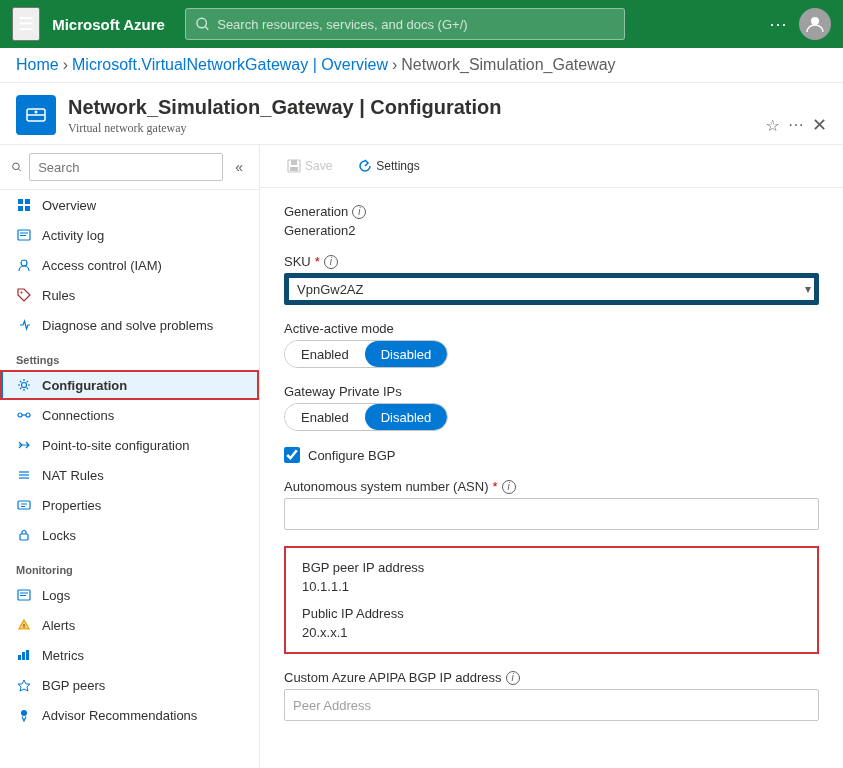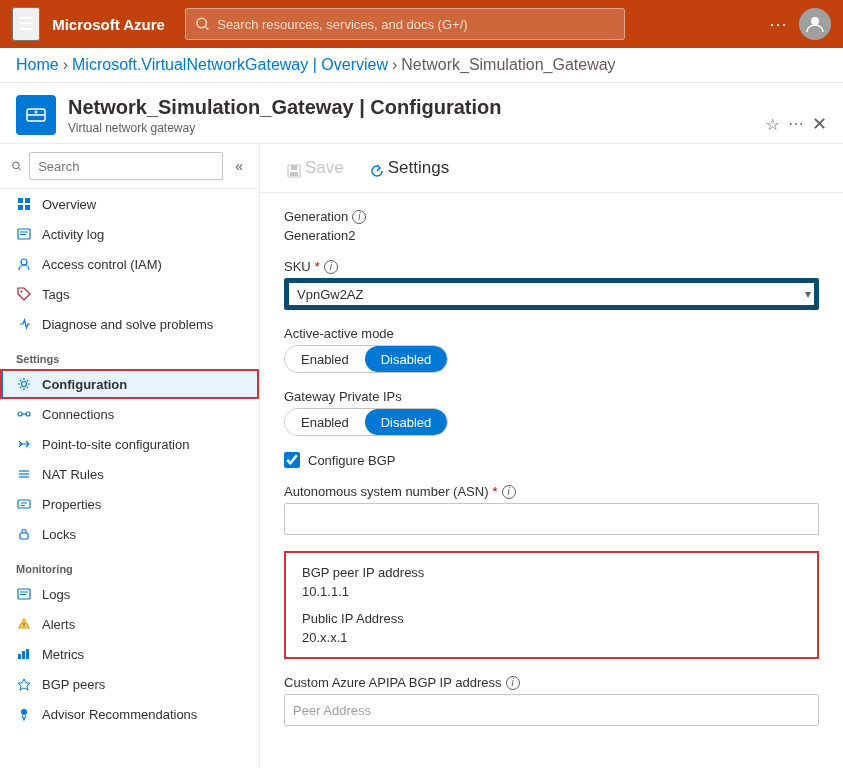--- a/index.html
+++ b/index.html
@@ -1,20 +1,20 @@
 <!DOCTYPE html>
 <html><head>
   <meta charset="utf-8">
   <style>
     * { box-sizing: border-box; margin: 0; padding: 0; }
     body { font-family: 'Segoe UI', Arial, sans-serif; font-size: 13px; color: #323130; background: #f3f2f1; width: 843px; height: 768px; overflow: hidden; }
 
     
     .top-nav {
-      background: #c2410c;
+      background: #15803d;
       height: 48px;
       display: flex;
       align-items: center;
       padding: 0 12px;
       gap: 12px;
     }
     .top-nav-hamburger {
       color: white;
       font-size: 18px;
       cursor: pointer;
@@ -104,20 +104,21 @@
     .page-header-title {
       font-size: 20px;
       font-weight: 600;
       color: #323130;
       line-height: 1.2;
     }
     .page-header-subtitle {
       font-size: 12px;
       color: #605e5c;
       margin-top: 2px;
+      font-family: Liberation Serif, serif;
     }
     .page-header-actions {
       display: flex;
       align-items: center;
       gap: 8px;
     }
     .star-btn { color: #605e5c; cursor: pointer; font-size: 16px; background: none; border: none; }
     .ellipsis-btn { color: #605e5c; cursor: pointer; font-size: 16px; background: none; border: none; }
     .close-btn { color: #605e5c; cursor: pointer; font-size: 18px; background: none; border: none; }
 
@@ -211,21 +212,21 @@
     }
     .toolbar-btn {
       display: flex;
       align-items: flex-end;
       gap: 4px;
       padding: 5px 10px;
       background: none;
       border: 1px solid transparent;
       border-radius: 2px;
       cursor: pointer;
-      font-size: 17px;
+      font-size: 12px;
       color: #323130;
     }
     .toolbar-btn.disabled { color: #c8c6c4; cursor: default; }
 
     .form-content {
       padding: 16px 24px;
     }
     .form-row {
       margin-bottom: 16px;
     }
@@ -452,21 +453,21 @@
       <span>Access control (IAM)</span>
     </div>
 
     <div class="sidebar-item">
       <span class="sidebar-icon">
         <svg width="14" height="14" viewBox="0 0 14 14" fill="none">
             <path d="M1 1h6l6 6-6 6-6-6V1z" stroke="#a4262c" stroke-width="1.2"></path>
             <circle cx="4.5" cy="4.5" r="1" fill="#a4262c"></circle>
           </svg>
       </span>
-      <span>Tags</span>
+      <span>Rules</span>
     </div>
 
     <div class="sidebar-item">
       <span class="sidebar-icon">
         <svg width="14" height="14" viewBox="0 0 14 14" fill="none">
             <path d="M3 7h3l1.5-4 2 8 1.5-4H13" stroke="#0078d4" stroke-width="1.2"></path>
           </svg>
       </span>
       <span>Diagnose and solve problems</span>
     </div>

